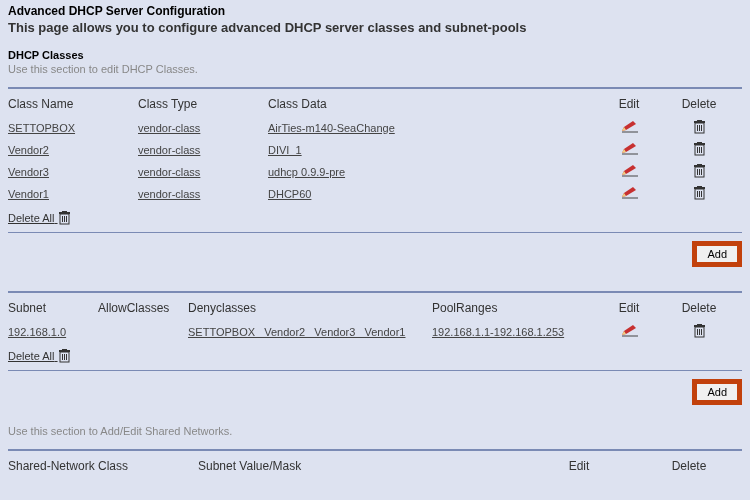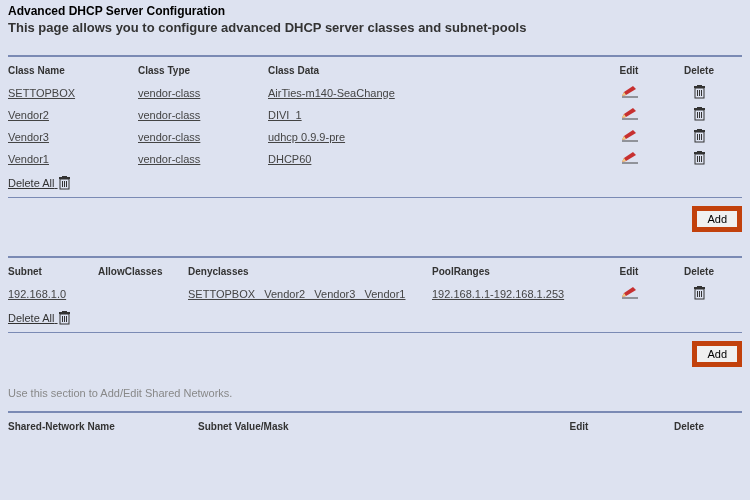--- a/index.html
+++ b/index.html
@@ -46,22 +46,22 @@
       border-top: 1px solid #7a8ab4;
       margin: 2px 8px 0 8px;
     }
     table {
       width: calc(100% - 16px);
       border-collapse: collapse;
       margin: 6px 8px 0 8px;
     }
     th {
       text-align: left;
-      font-weight: bold;
-      font-size: 10px;
+      font-weight: normal;
+      font-size: 12px;
       padding: 2px 6px 6px 0;
       vertical-align: top;
     }
     td {
       padding: 3px 6px 3px 0;
       font-size: 11px;
       color: #444;
       vertical-align: middle;
       text-decoration: underline;
     }
@@ -89,20 +89,22 @@
     .col-edit { width: 60px; text-align: center; }
     .col-delete { width: 80px; text-align: center; }
   </style>
 </head>
 <body>
 
 <div class="page-title">Advanced DHCP Server Configuration</div>
 <div class="page-subtitle">This page allows you to configure advanced DHCP server classes and subnet-pools</div>
 
 <div class="section">
+  <div class="section-title">DHCP Classes</div>
+  <div class="section-help">Use this section to edit DHCP Classes.</div>
 </div>
 <hr class="hr-thick">
 
 <table>
   <thead>
     <tr>
       <th style="width:130px">Class Name</th>
       <th style="width:130px">Class Type</th>
       <th>Class Data</th>
       <th class="col-edit center">Edit</th>
@@ -262,19 +264,19 @@
 </div>
 
 <div class="section">
   <div class="section-help">Use this section to Add/Edit Shared Networks.</div>
 </div>
 <hr class="hr-thick">
 
 <table>
   <thead>
     <tr>
-      <th style="width:190px">Shared-Network Name</th>
+      <th style="width:190px">Shared-Network Class</th>
       <th>Subnet Value/Mask</th>
       <th style="width:120px;text-align:center">Edit</th>
       <th style="width:100px;text-align:center">Delete</th>
     </tr>
   </thead>
 </table>
 
 </body></html>

